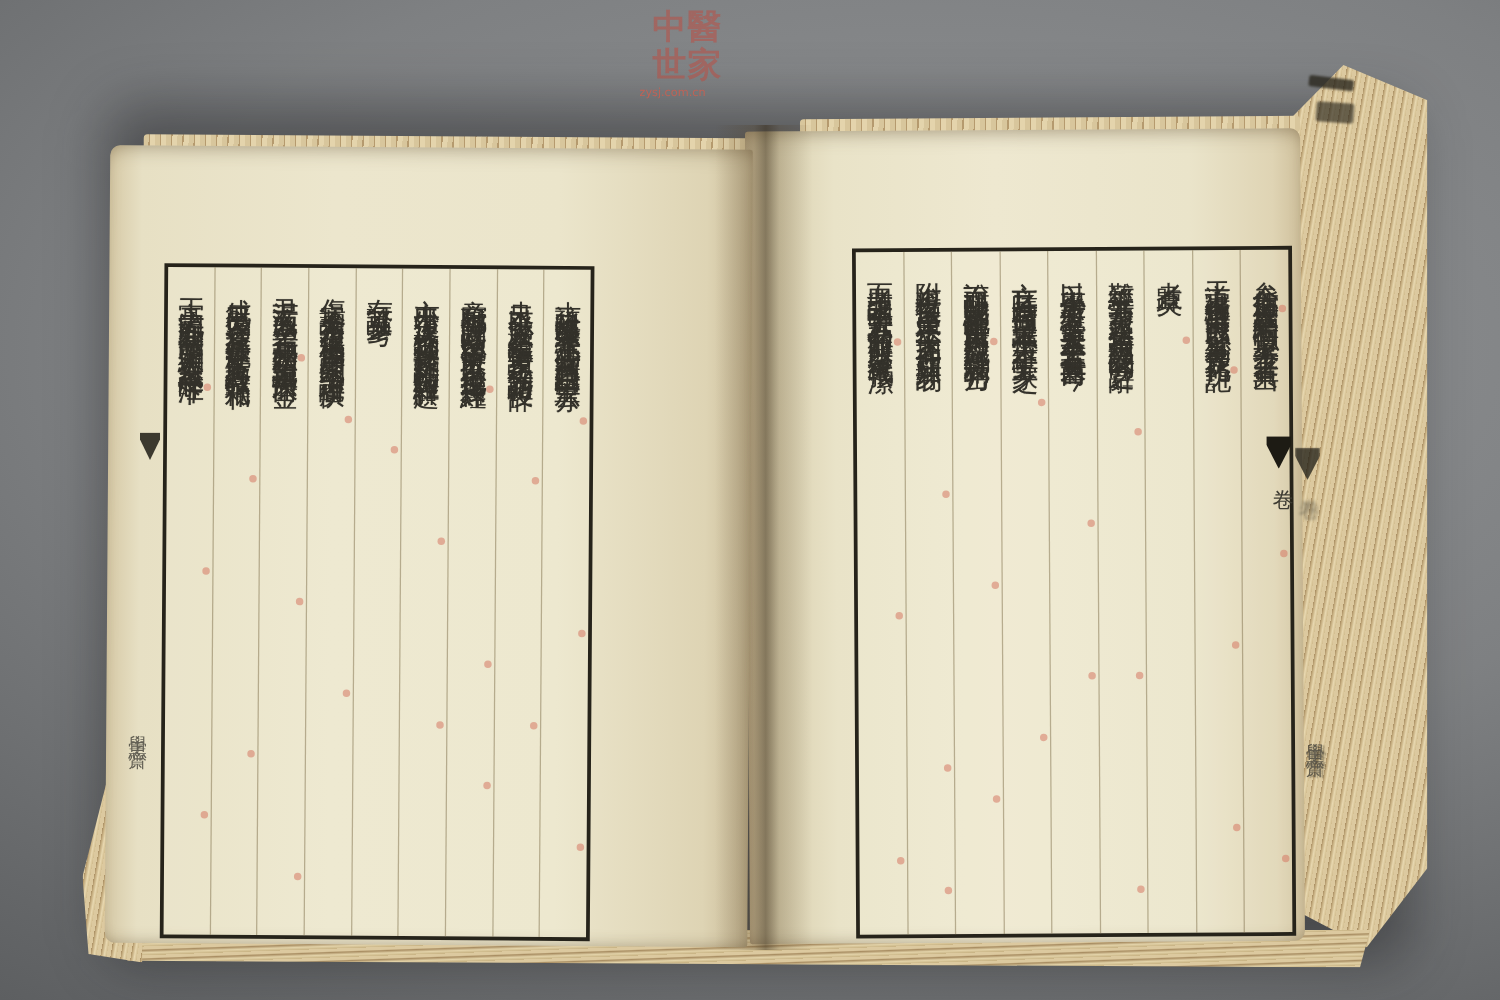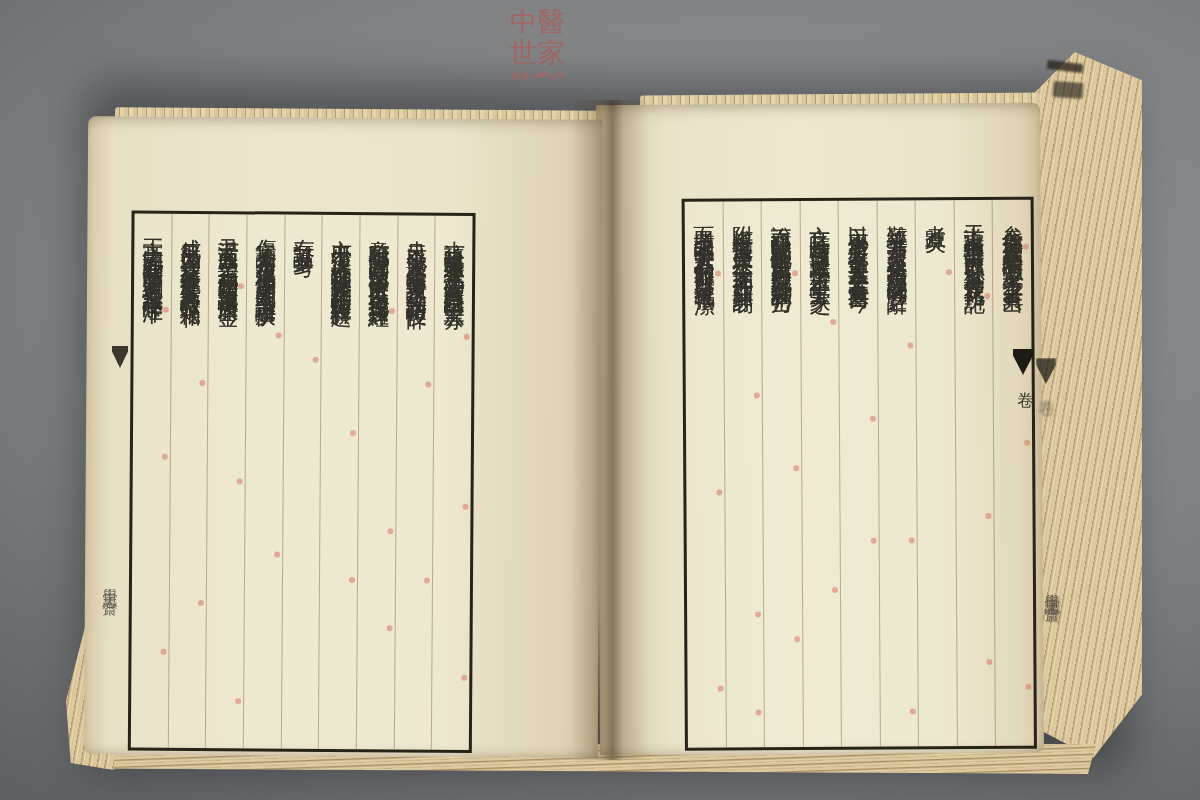--- a/index.html
+++ b/index.html
@@ -116,25 +116,26 @@
   .spine-char.echo{opacity:.6;filter:blur(1.2px);}
   .margin-label{
     writing-mode:vertical-rl;text-orientation:upright;
     font-size:15px;letter-spacing:6px;color:#43413a;
   }
   .margin-label.smudged{filter:blur(.6px);opacity:.8;text-shadow:2px 1px 1px rgba(60,55,40,.5);}
   .ink-blob{background:#2a271e;border-radius:2px;filter:blur(1px);opacity:.8;}
   
   .watermark{left:498px;top:6px;width:80px;height:98px;text-align:center;}
   .wm-glyphs{
-    font-size:27px;line-height:1.15;font-weight:normal;
+    font-size:27px;line-height:1.15;font-weight:bold;
     letter-spacing:1px;
     color:rgba(192,74,62,.5);
     filter:blur(.5px);
     word-break:break-all;
+    text-align:right;
   }
   .wm-caption{
     font-family:"DejaVu Sans", sans-serif;
     font-size:9px;color:rgba(205,95,80,.85);
     margin-top:2px;
   }
 </style>
 </head>
 <body>
 

